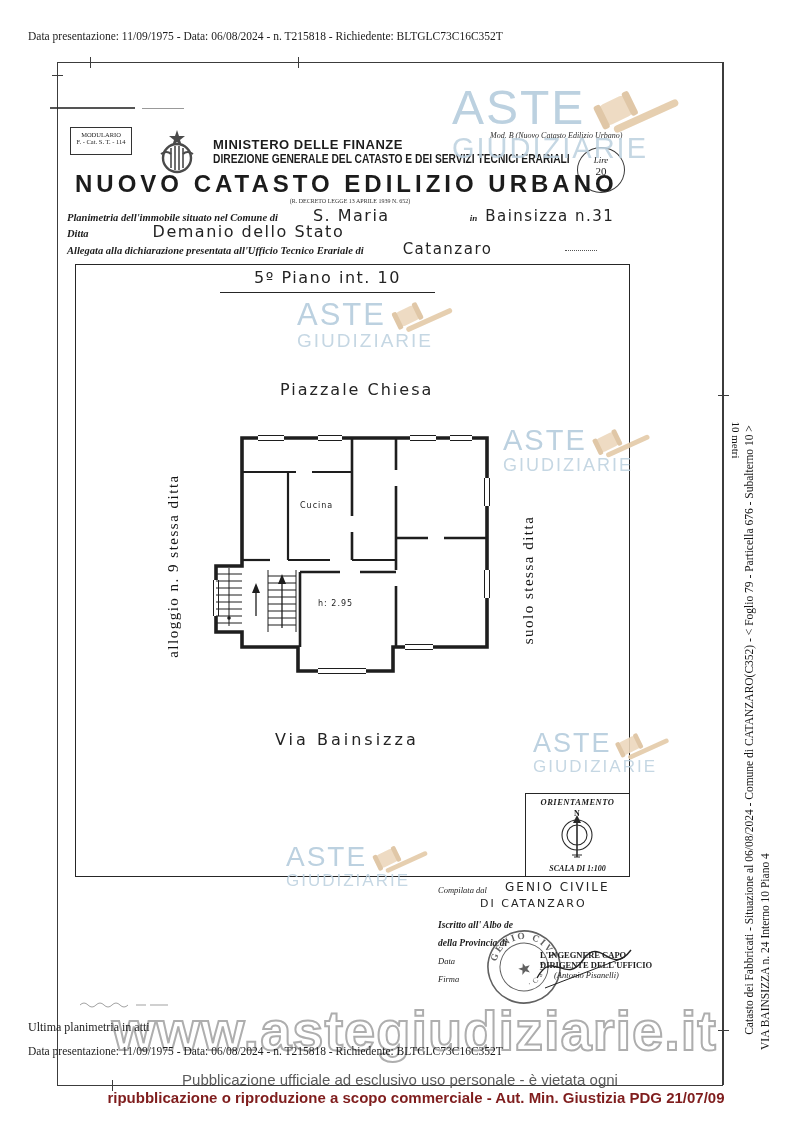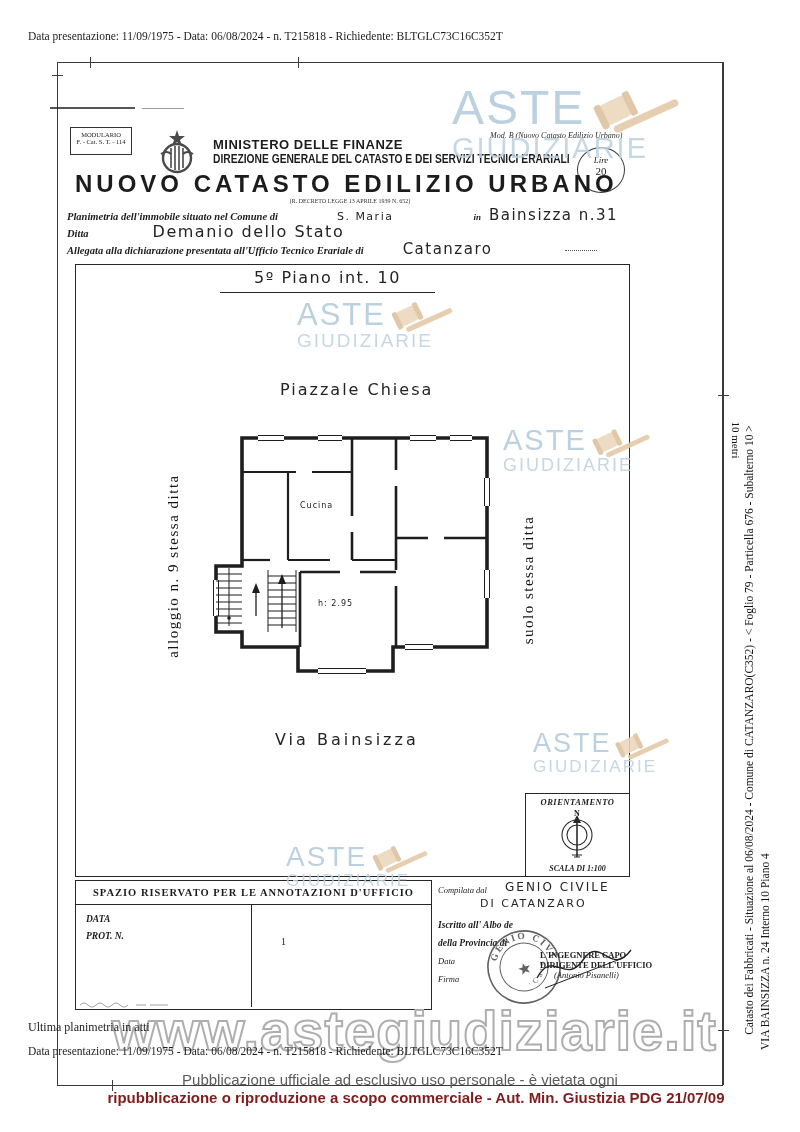--- a/index.html
+++ b/index.html
@@ -71,21 +71,21 @@
     <div class="serif" style="font-size:9px;font-style:italic;margin-top:7px;">Lire</div>
     <div class="serif" style="font-size:11px;">20</div>
   </div>
 
   <div class="abs sans" style="left:75px;top:170px;width:520px;text-align:center;font-size:24px;font-weight:bold;
        letter-spacing:4px;white-space:nowrap;z-index:2;">NUOVO CATASTO EDILIZIO URBANO</div>
   <div class="abs serif" style="left:150px;top:198px;width:400px;text-align:center;font-size:6px;color:#333;z-index:2;">(R. DECRETO LEGGE 13 APRILE 1939 N. 652)</div>
 
   <div class="abs" style="left:67px;top:206px;z-index:2;white-space:nowrap;">
     <span class="lbl" style="font-size:10.5px;">Planimetria dell'immobile situato nel Comune di</span>
-    <span class="hand" style="font-size:11px;margin-left:55px;">S. Maria</span>
+    <span class="hand" style="font-size:16px;margin-left:31px;">S. Maria</span>
     <span class="lbl" style="font-size:9px;margin-left:40px;padding-left:36px;">in</span>
     <span class="hand" style="font-size:15px;margin-left:4px;text-align:right;">Bainsizza  n.31</span>
   </div>
   <div class="abs" style="left:67px;top:222px;z-index:2;white-space:nowrap;">
     <span class="lbl" style="font-size:10.5px;">Ditta</span>
     <span class="hand" style="font-size:16px;margin-left:60px;">Demanio  dello  Stato</span>
   </div>
   <div class="abs" style="left:67px;top:240px;z-index:2;white-space:nowrap;">
     <span class="lbl" style="font-size:10.5px;">Allegata alla dichiarazione presentata all'Ufficio Tecnico Erariale di</span>
     <span class="hand" style="font-size:15px;margin-left:35px;">Catanzaro</span>
@@ -171,29 +171,20 @@
       <text x="48" y="9" font-size="8" font-weight="bold" font-family="Liberation Serif" fill="#1c1c1c">N</text>
       <circle cx="51" cy="28" r="15" fill="none" stroke="#2a2a2a" stroke-width="1.1"></circle>
       <circle cx="51" cy="28" r="10" fill="none" stroke="#2a2a2a" stroke-width="1.1"></circle>
       <line x1="51" y1="10" x2="51" y2="50" stroke="#2a2a2a" stroke-width="1.6"></line>
       <polygon points="47,16 51,8 55,16" fill="#2a2a2a"></polygon>
       <path d="M46,48 H56 M48,50 H54" stroke="#2a2a2a" stroke-width="1"></path>
     </svg>
     <div class="serif" style="font-size:8px;font-weight:bold;font-style:italic;text-align:center;margin-top:1px;">SCALA DI 1:100</div>
   </div>
 
-  <div class="abs" style="left:75px;top:880px;width:355px;height:128px;border:1.6px solid #262626;z-index:2;">
-    <div style="height:23px;border-bottom:1.6px solid #262626;text-align:center;">
-      <span class="serif" style="font-size:10.5px;font-weight:bold;letter-spacing:1px;line-height:23px;">SPAZIO RISERVATO PER LE ANNOTAZIONI D'UFFICIO</span>
-    </div>
-    <div class="abs" style="left:175px;top:23px;width:1.4px;height:103px;background:#262626;"></div>
-    <div class="serif" style="position:absolute;left:10px;top:33px;font-size:9.5px;font-weight:bold;font-style:italic;">DATA</div>
-    <div class="serif" style="position:absolute;left:10px;top:50px;font-size:9.5px;font-weight:bold;font-style:italic;">PROT. N.</div>
-    <div class="serif" style="position:absolute;left:205px;top:55px;font-size:10px;">1</div>
-  </div>
 
   <svg class="abs" style="left:78px;top:1000px;z-index:2;opacity:.55;" width="95" height="10" viewBox="0 0 95 10">
     <path d="M2,5 q4,-4 8,0 t8,0 t8,0 t8,0 t8,0 t8,0 M58,5 h10 M72,5 h18" stroke="#555" stroke-width="1" fill="none"></path>
   </svg>
 
   <div class="abs serif" style="left:438px;top:885px;font-size:8.5px;font-style:italic;z-index:2;">Compilata dal</div>
   <div class="abs hand" style="left:505px;top:880px;font-size:12px;letter-spacing:2px;z-index:2;">GENIO  CIVILE</div>
   <div class="abs hand" style="left:480px;top:897px;font-size:11px;letter-spacing:2px;z-index:2;">DI  CATANZARO</div>
   <div class="abs serif" style="left:438px;top:920px;font-size:9.5px;font-style:italic;font-weight:bold;z-index:2;">Iscritto all' Albo de</div>
   <div class="abs serif" style="left:438px;top:938px;font-size:9.5px;font-style:italic;font-weight:bold;z-index:2;">della Provincia di</div>

